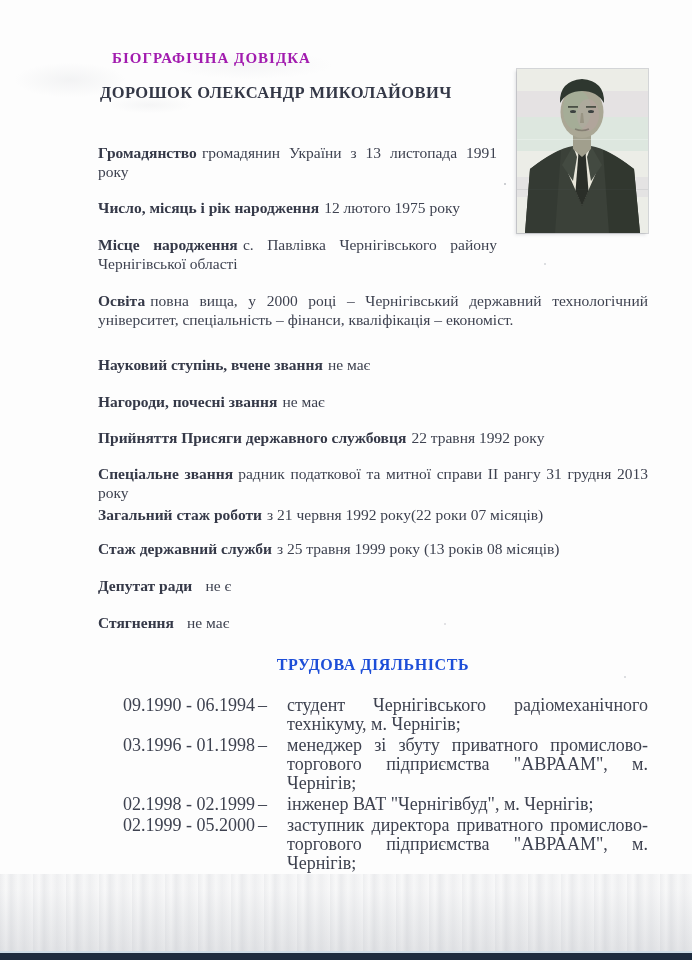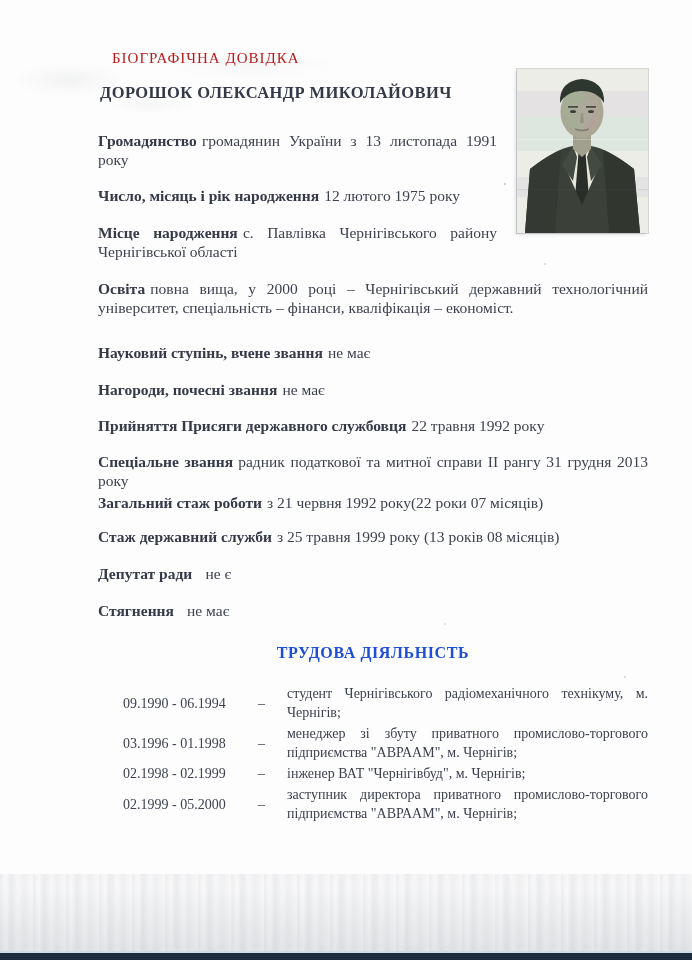--- a/index.html
+++ b/index.html
@@ -40,22 +40,22 @@
   }
   .content{
     position:relative;
     padding:50px 44px 0 98px; 
     box-sizing:border-box;
   }
   .doc-title{
     font-size:15px;
     letter-spacing:1px;
     margin:0 0 0 14px;
-    font-weight:normal;
-    color:#b91c1c;
+    font-weight:bold;
+    color:#a21caf;
   }
   .doc-name{
     font-size:16.5px;
     font-weight:bold;
     letter-spacing:0.4px;
     margin:16px 0 0 2px;
     color:#343847;
   }
   .photo{
     float:right;
@@ -67,38 +67,38 @@
   .photo svg{display:block;width:131px;height:164px;}
   .sec{
     margin:17px 0 0 0;
     font-size:15.5px;
     line-height:19px;
     text-align:justify;
   }
   .sec b{color:#353948;}
   .sec .val{margin-left:0.33em;}
   .sec.wide-gap .val{margin-left:0.85em;margin-top:28px;}
-  .sec.mt-lg{margin-top:28px;}
+  .sec.mt-lg{margin-top:40px;}
   .sec.mt-xl{margin-top:26px;}
   .sec.mt-md{margin-top:18px;}
   .sec.mt-sm{margin-top:15px;}
   .sec.mt-none{margin-top:3px;}
   .work-heading{
     margin:24px 0 0 0;
     text-align:center;
     font-size:16px;
     font-weight:bold;
     letter-spacing:0.6px;
     color:#1d4ed8;
   }
   .work-table{margin-top:22px;}
   .work-row{
     display:flex;
-    align-items:center;
-    font-size:14px;
+    align-items:flex-start;
+    font-size:18px;
     line-height:19px;
     margin-top:2px;
   }
   .work-period{
     width:135px;
     margin-left:25px;
     flex:none;
     white-space:nowrap;
   }
   .work-dash{

